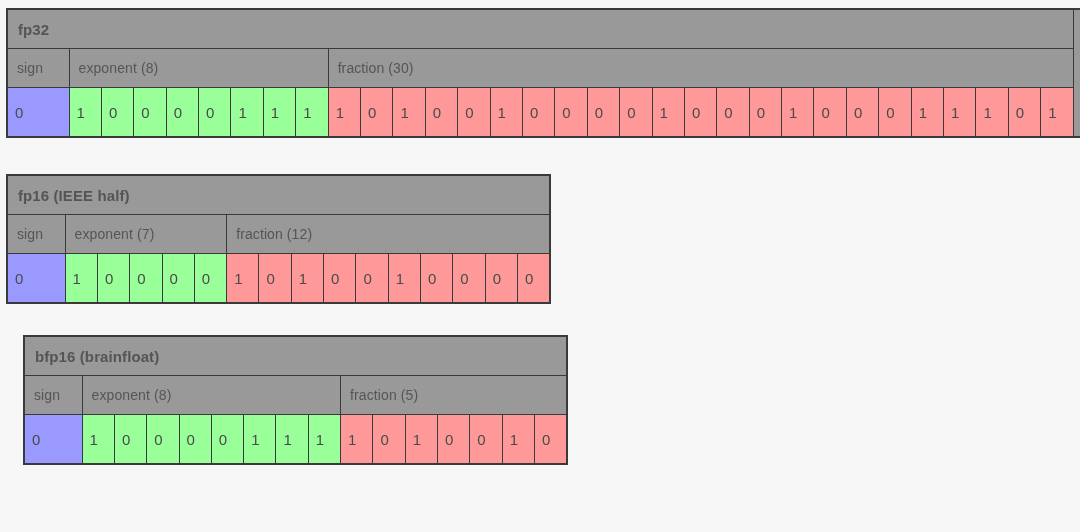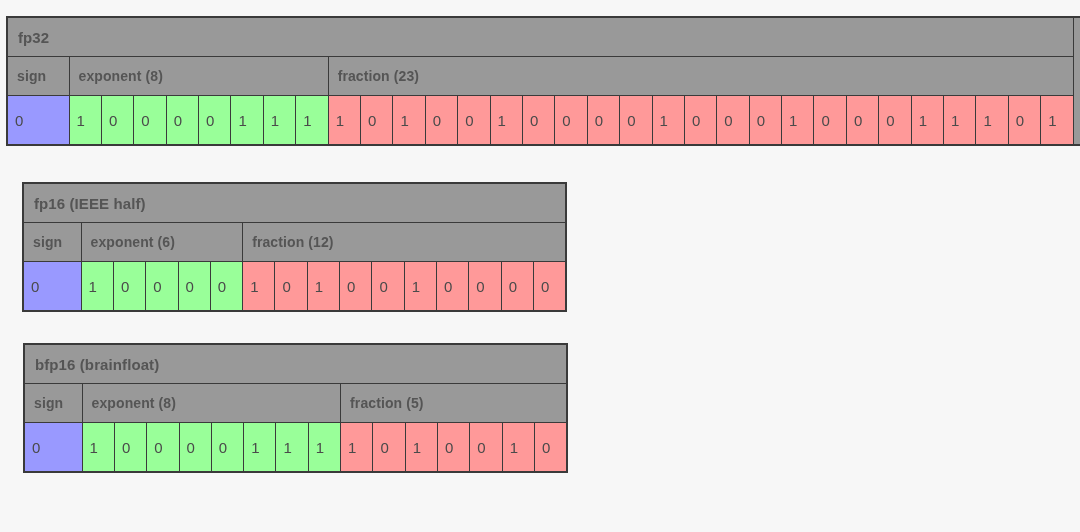--- a/index.html
+++ b/index.html
@@ -14,21 +14,21 @@
     overflow: hidden;
     font-family: "Liberation Sans", sans-serif;
     -webkit-font-smoothing: antialiased;
   }
 
   .page {
     position: relative;
     width: 1080px;
     height: 532px;
     box-sizing: border-box;
-    padding: 16px 0 0 6px;
+    padding: 8px 0 0 6px;
   }
 
   
   .fmt-table {
     border-collapse: collapse;
     table-layout: fixed;
     border: 2px solid #3a3a3a;
     background: #999999;
     margin: 0;
   }
@@ -47,21 +47,21 @@
     height: 38px;
     padding-left: 10px !important;
     vertical-align: middle;
     letter-spacing: 0.1px;
   }
 
   
   .field-cell {
     background: #999999;
     color: #555555;
-    font-weight: bold;
+    font-weight: normal;
     font-size: 14px;
     height: 38px;
     padding-left: 9px !important;
     vertical-align: middle;
     letter-spacing: 0.1px;
     white-space: nowrap;
   }
 
   
   .bit-cell {
@@ -76,21 +76,21 @@
   .bit-sign     { background: #9999ff; }
   .bit-exponent { background: #99ff99; }
   .bit-fraction { background: #ff9999; }
 
   
   #table-fp32 { width: 1068px; }
   #table-fp32 .c-sign     { width: 62px; }
   #table-fp32 .c-bit      { width: 32.4px; }
 
   
-  #table-fp16  { width: 545px; margin-left: 16px; }
+  #table-fp16  { width: 545px; }
   #table-bfp16 { width: 545px; margin-left: 17px; }
   #table-fp16 .c-sign,  #table-bfp16 .c-sign { width: 55px; }
   #table-fp16 .c-bit,   #table-bfp16 .c-bit  { width: 30.6px; }
 
   .gap-1 { height: 36px; }
   .gap-2 { height: 31px; }
 </style>
 </head>
 <body>
 
@@ -132,21 +132,21 @@
         <col class="c-bit">
         <col class="c-bit">
     </colgroup>
     <tbody>
       <tr>
         <td class="title-cell" colspan="32">fp32</td>
       </tr>
       <tr>
         <td class="field-cell" colspan="1">sign</td>
         <td class="field-cell" colspan="8">exponent (8)</td>
-        <td class="field-cell" colspan="23">fraction (23)</td>
+        <td class="field-cell" colspan="23">fraction (30)</td>
       </tr>
       <tr>
         <td class="bit-cell bit-sign">0</td>
         <td class="bit-cell bit-exponent">1</td>
         <td class="bit-cell bit-exponent">0</td>
         <td class="bit-cell bit-exponent">0</td>
         <td class="bit-cell bit-exponent">0</td>
         <td class="bit-cell bit-exponent">0</td>
         <td class="bit-cell bit-exponent">1</td>
         <td class="bit-cell bit-exponent">1</td>
@@ -198,21 +198,21 @@
         <col class="c-bit">
         <col class="c-bit">
         <col class="c-bit">
     </colgroup>
     <tbody>
       <tr>
         <td class="title-cell" colspan="16">fp16 (IEEE half)</td>
       </tr>
       <tr>
         <td class="field-cell" colspan="1">sign</td>
-        <td class="field-cell" colspan="5">exponent (6)</td>
+        <td class="field-cell" colspan="5">exponent (7)</td>
         <td class="field-cell" colspan="10">fraction (12)</td>
       </tr>
       <tr>
         <td class="bit-cell bit-sign">0</td>
         <td class="bit-cell bit-exponent">1</td>
         <td class="bit-cell bit-exponent">0</td>
         <td class="bit-cell bit-exponent">0</td>
         <td class="bit-cell bit-exponent">0</td>
         <td class="bit-cell bit-exponent">0</td>
         <td class="bit-cell bit-fraction">1</td>

